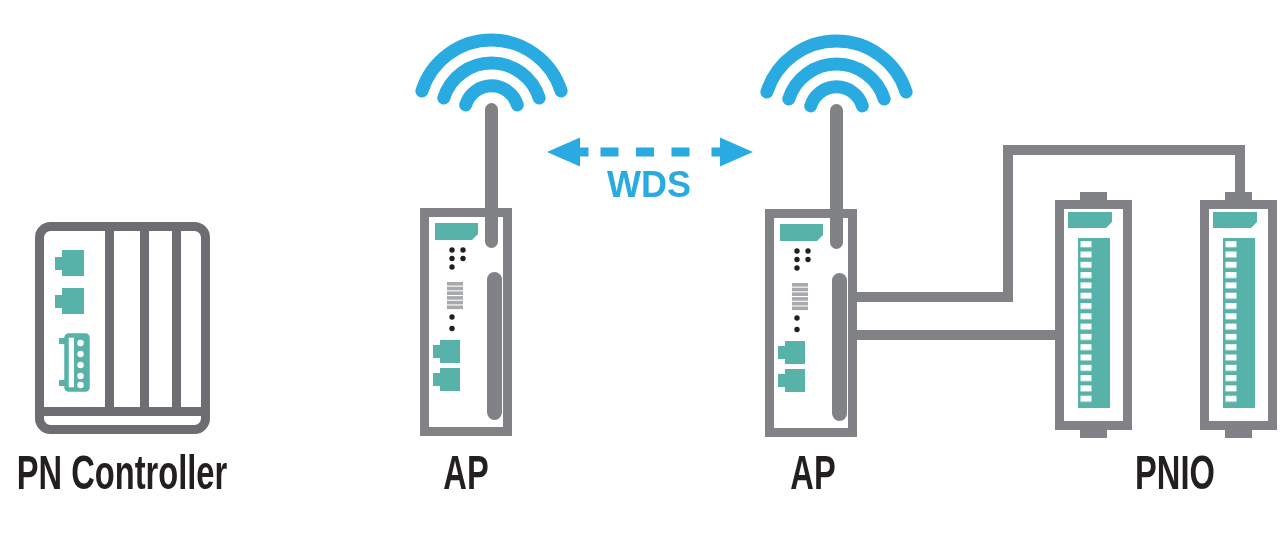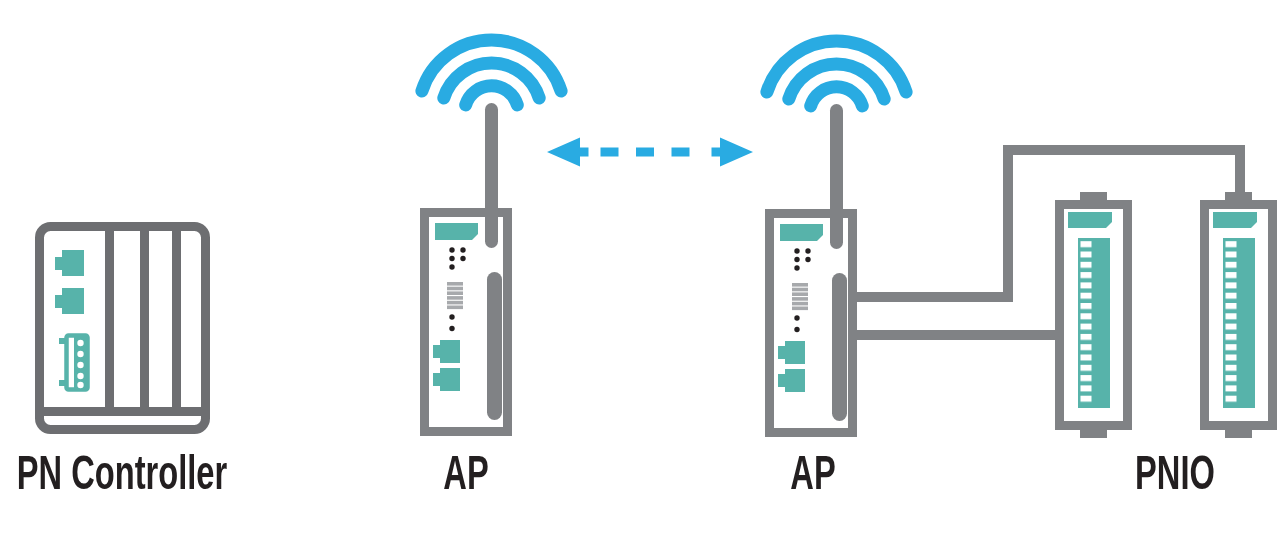--- a/index.html
+++ b/index.html
@@ -137,13 +137,14 @@
       <polygon class="f-blue" points="547,152 580,137.5 580,147.6 588.5,147.6 588.5,156.4 580,156.4 580,166.5"></polygon>
       <polygon class="f-blue" points="753,152 720,137.5 720,147.6 711.5,147.6 711.5,156.4 720,156.4 720,166.5"></polygon>
       <line class="dash" x1="600.5" y1="152" x2="693" y2="152" stroke-dasharray="18 17.5"></line>
     </g>
   </svg>
 
   <div class="lbl" style="left:-78px;top:449px;">PN Controller</div>
   <div class="lbl" style="left:266px;top:449px;">AP</div>
   <div class="lbl" style="left:613px;top:449px;">AP</div>
   <div class="lbl" style="left:975px;top:449px;">PNIO</div>
+  <div class="lbl-wds" style="left:449px;top:167px;">WDS</div>
 </div>
 
 </body></html>

